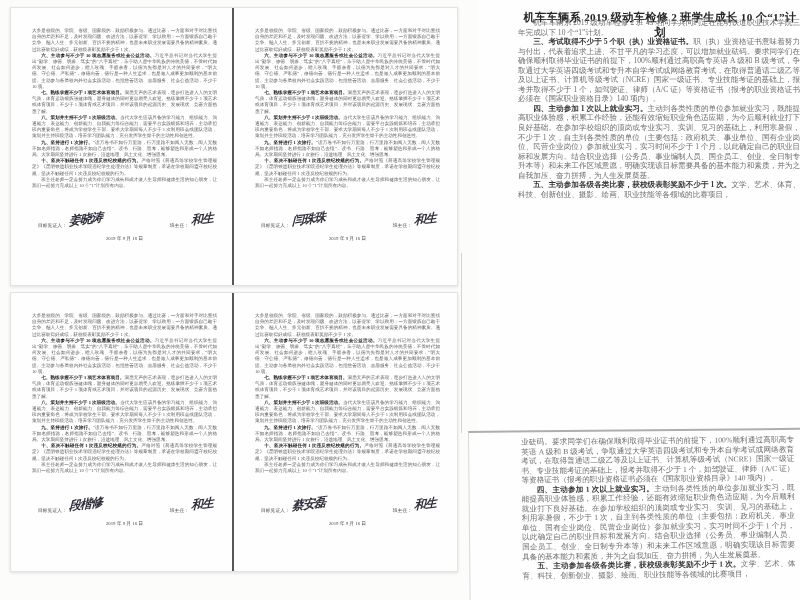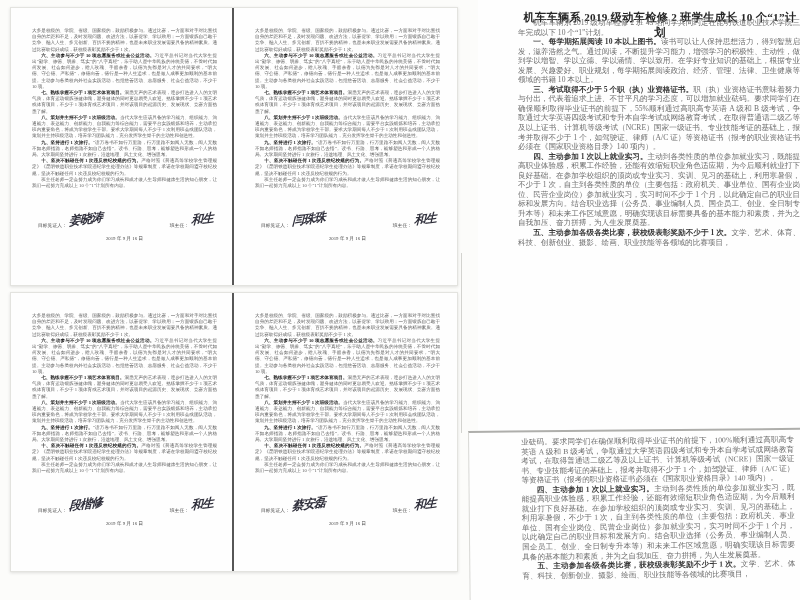--- a/index.html
+++ b/index.html
@@ -135,22 +135,21 @@
         </div>
         <div class="dateline">2019 年 9 月 16 日</div>
       </div>
     </div>
   </div>
 
   <div class="rpage1">
     <div class="rtitle">机车车辆系 2019 级动车检修 2 班学生成长 10 个“1”计划</div>
     <div class="rbody">
       <p class="rp">机车车辆系 2019 级动车检修 2 班 43 名同学共同约定在昆明铁道职业技术学院三年完成以下 10 个“1”计划。</p>
-      <p class="rp"><b>一、每学期拓展阅读 10 本以上图书。</b><span>读书可以让人保持思想活力，得到智慧启发，滋养浩然之气。通过阅读，不断提升学习能力，增强学习的积极性、主动性，做到学以增智、学以立德、学以涵情、学以致用。在学好专业知识的基础上，根据专业发展、兴趣爱好、职业规划，每学期拓展阅读政治、经济、管理、法律、卫生健康等领域的书籍 10 本以上。</span></p>
-      <p class="rp"><b>三、考试取得不少于 5 个职（执）业资格证书。</b><span>职（执）业资格证书意味着努力与付出，代表着追求上进、不甘平凡的学习态度，可以增加就业砝码。要求同学们在确保顺利取得毕业证书的前提下，55%顺利通过高职高专英语 A 级和 B 级考试，争取通过大学英语四级考试和专升本自学考试或网络教育考试，在取得普通话二级乙等及以上证书、计算机等级考试（NCRE）国家一级证书、专业技能考证的基础上，报考并取得不少于 1 个，如驾驶证、律师（A/C 证）等资格证书（报考的职业资格证书必须在《国家职业资格目录》140 项内）。</span></p>
+      <p class="rp"><b>三、考试取得不少于 5 个职（执）业资格证书。</b><span>职（执）业资格证书意味着努力与付出，代表着追求上进、不甘平凡的学习态度，可以增加就业砝码。要求同学们在确保顺利取得毕业证书的前提下，100%顺利通过高职高专英语 A 级和 B 级考试，争取通过大学英语四级考试和专升本自学考试或网络教育考试，在取得普通话二级乙等及以上证书、计算机等级考试（NCRE）国家一级证书、专业技能考证的基础上，报考并取得不少于 1 个，如驾驶证、律师（A/C 证）等资格证书（报考的职业资格证书必须在《国家职业资格目录》140 项内）。</span></p>
       <p class="rp"><b>四、主动参加 1 次以上就业实习。</b><span>主动到各类性质的单位参加就业实习，既能提高职业体验感，积累工作经验，还能有效缩短职业角色适应期，为今后顺利就业打下良好基础。在参加学校组织的顶岗或专业实习、实训、见习的基础上，利用寒暑假，不少于 1 次，自主到各类性质的单位（主要包括：政府机关、事业单位、国有企业岗位、民营企业岗位）参加就业实习，实习时间不少于 1 个月，以此确定自己的职业目标和发展方向。结合职业选择（公务员、事业编制人员、国企员工、创业、全日制专升本等）和未来工作区域意愿，明确实现该目标需要具备的基本能力和素质，并为之自我加压、奋力拼搏，为人生发展奠基。</span></p>
       <p class="rp"><b>五、主动参加各级各类比赛，获校级表彰奖励不少于 1 次。</b><span>文学、艺术、体育、科技、创新创业、摄影、绘画、职业技能等各领域的比赛项目，</span></p>
     </div>
   </div>
 
   <div class="underlay-edge"></div>
 
   <div class="rpage2">
     <div class="rbody2">
       <p class="rp no-ind">业砝码。要求同学们在确保顺利取得毕业证书的前提下，100%顺利通过高职高专英语 A 级和 B 级考试，争取通过大学英语四级考试和专升本自学考试或网络教育考试，在取得普通话二级乙等及以上证书、计算机等级考试（NCRE）国家一级证书、专业技能考证的基础上，报考并取得不少于 1 个，如驾驶证、律师（A/C 证）等资格证书（报考的职业资格证书必须在《国家职业资格目录》140 项内）。</p>

